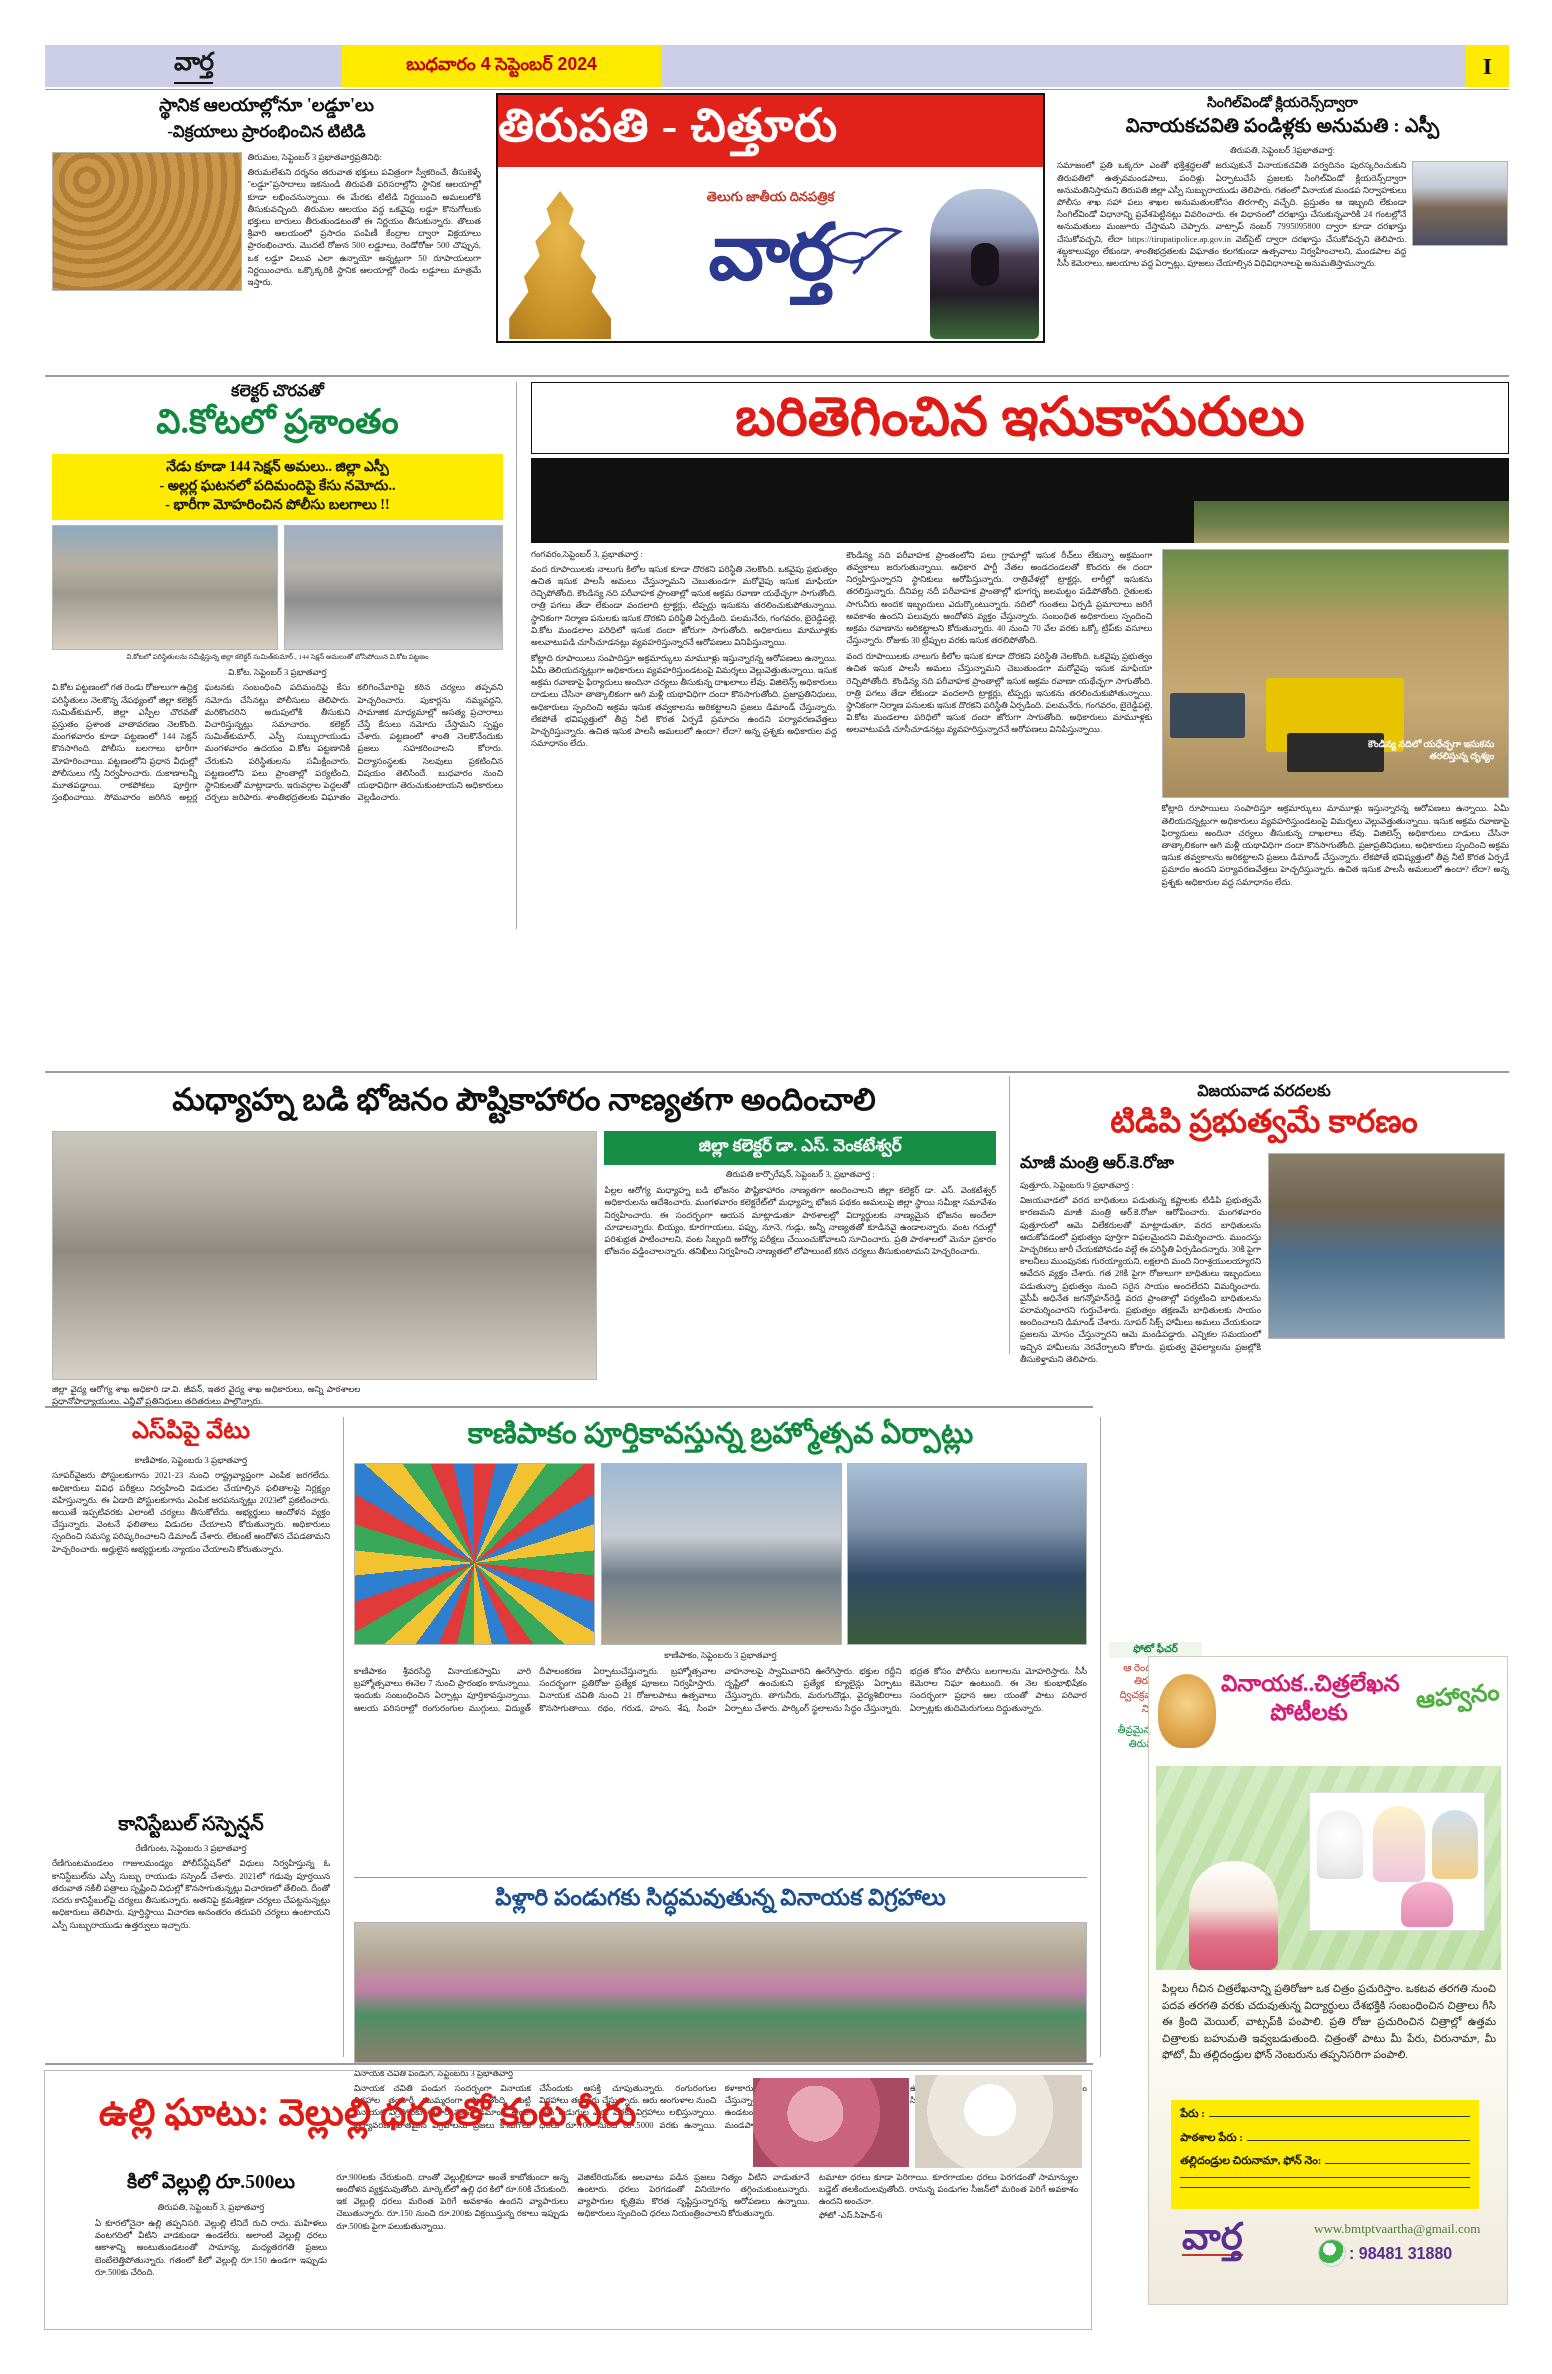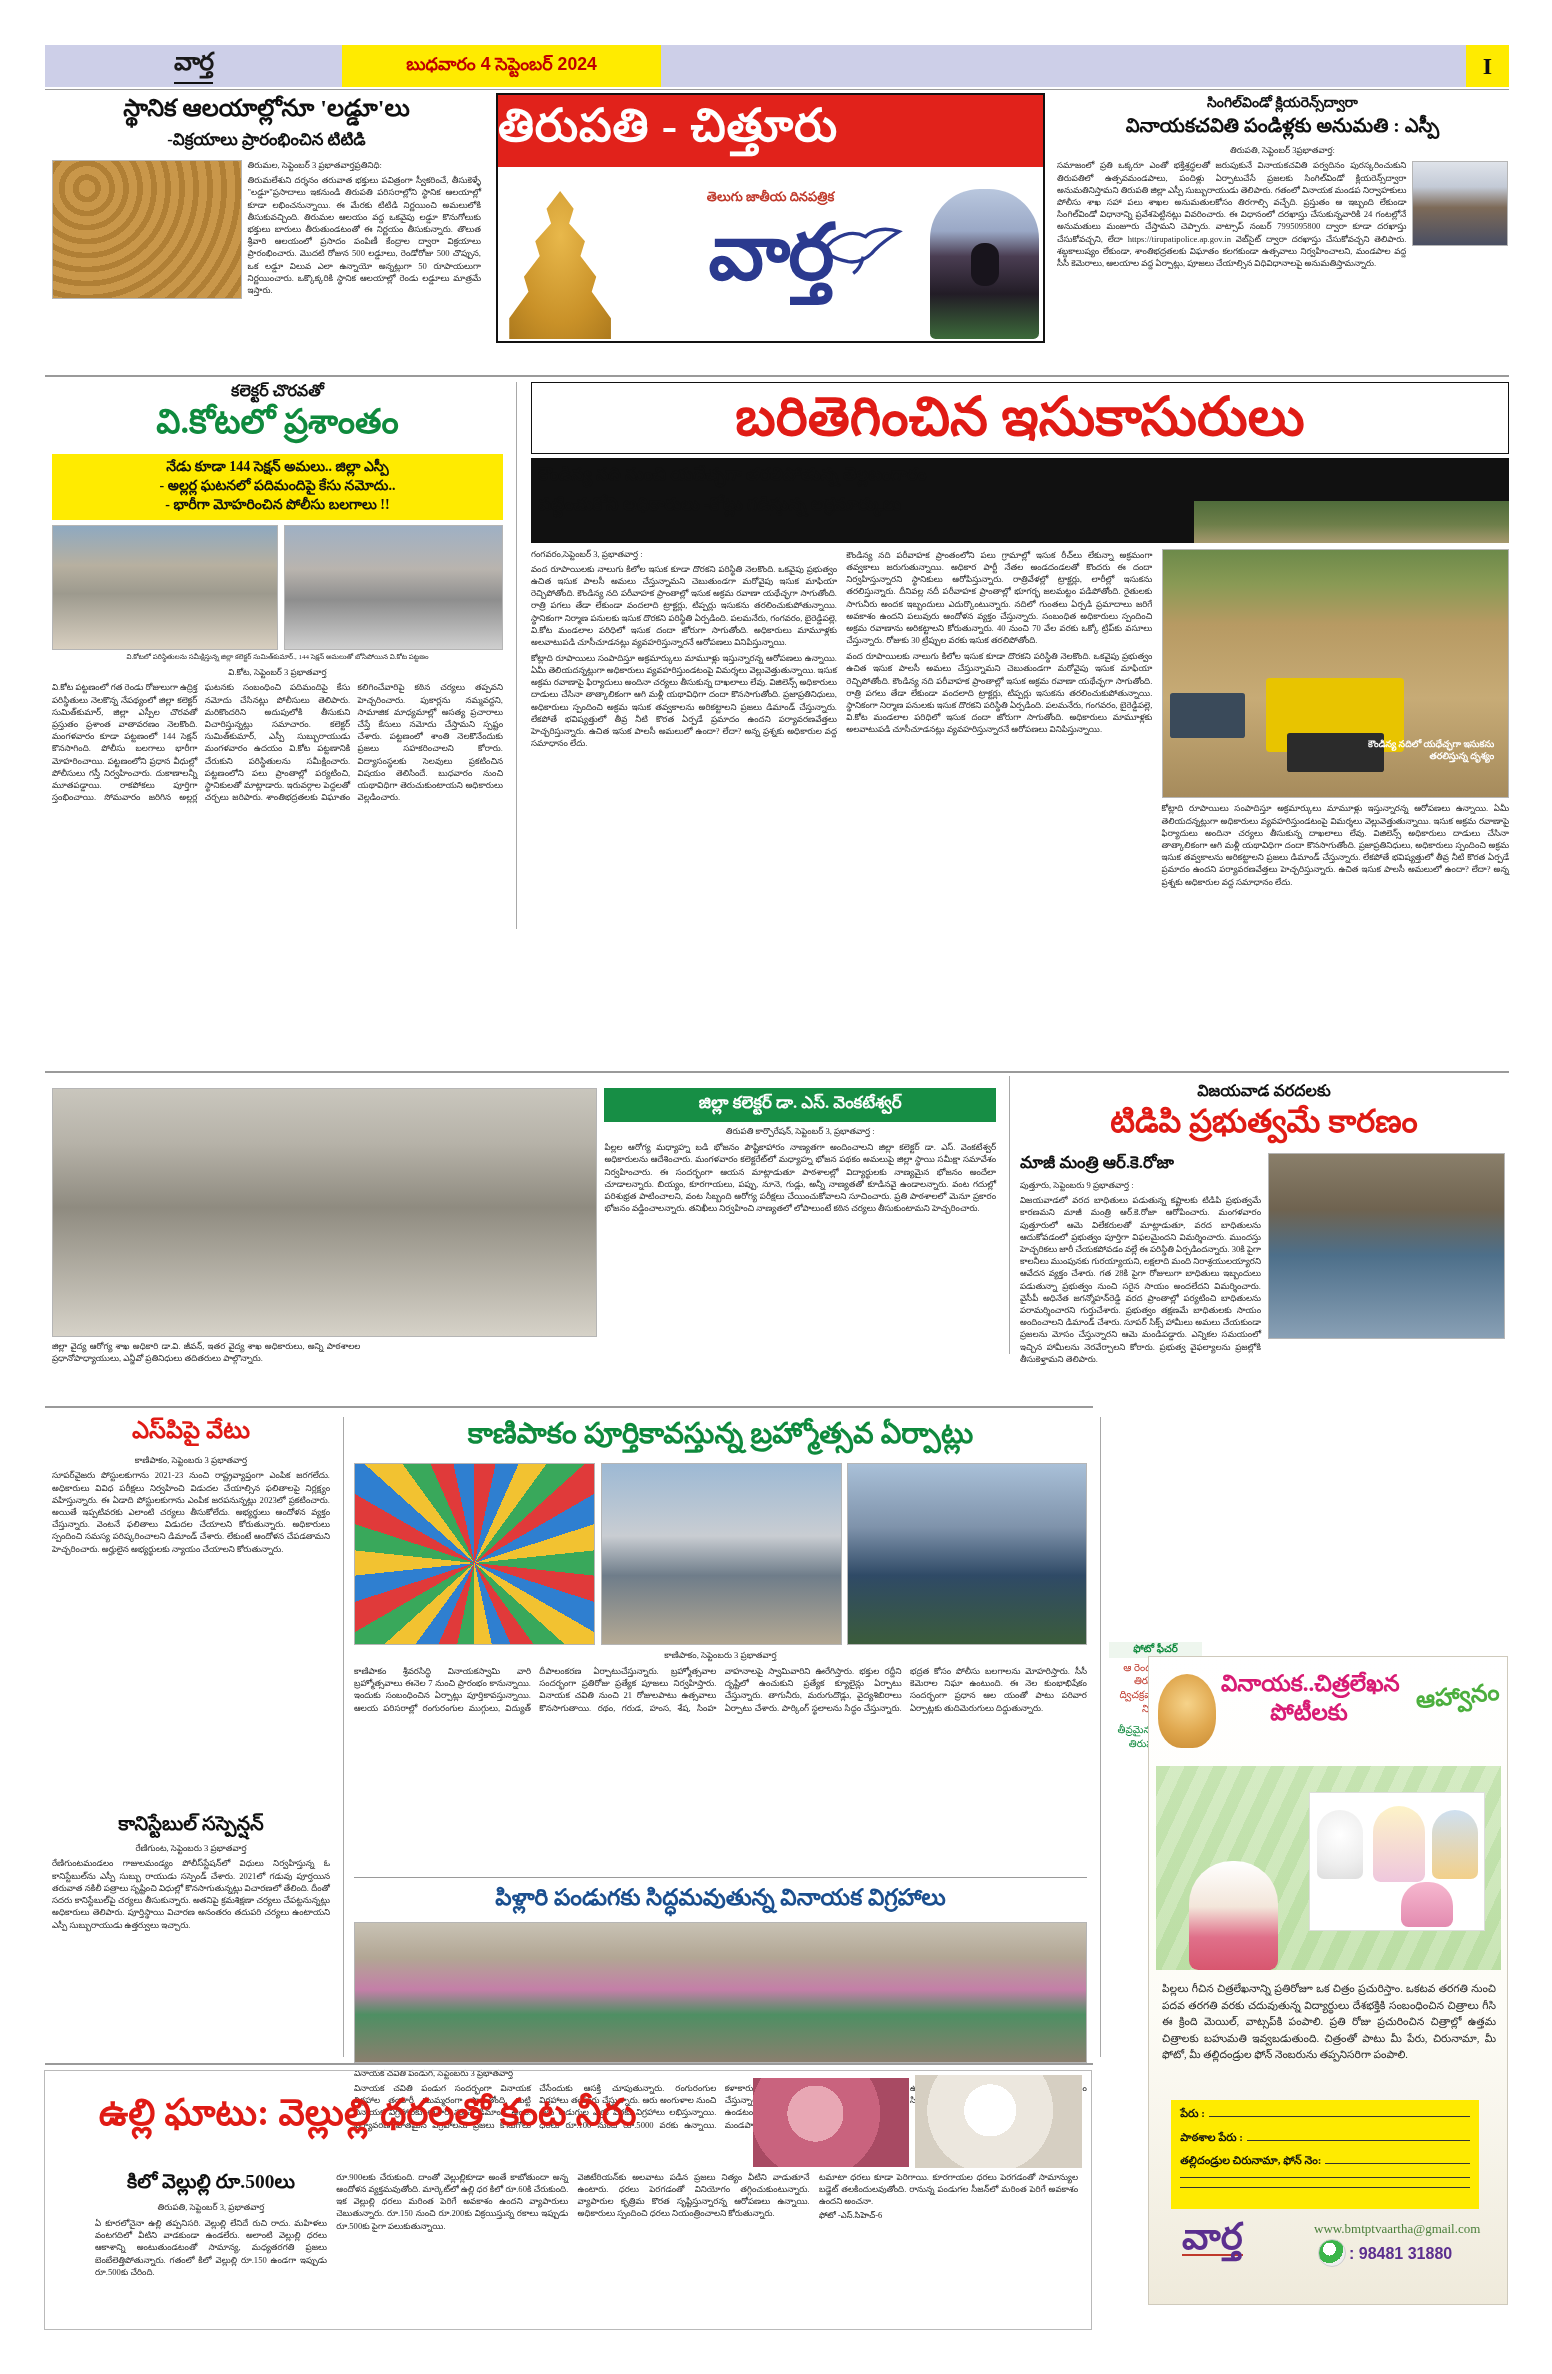--- a/index.html
+++ b/index.html
@@ -70,21 +70,21 @@
   <div class="topbar">
     <div class="topbar-logo"><span class="ul">వార్త</span></div>
     <div class="topbar-date">బుధవారం 4 సెప్టెంబర్ 2024</div>
     <div class="topbar-spacer"></div>
     <div class="topbar-pageno">I</div>
   </div>
 
   <div class="rule" style="left:45px; top:89px; width:1464px; height:0.9px;"></div>
 
   <div style="position:absolute; left:52px; top:95px; width:429px;">
-    <div class="h-black" style="font-size:24px;">స్థానిక ఆలయాల్లోనూ 'లడ్డూ'లు</div>
+    <div class="h-black" style="font-size:18px;">స్థానిక ఆలయాల్లోనూ 'లడ్డూ'లు</div>
     <div class="h-black" style="font-size:16.7px; margin-top:1.9px;">-విక్రయాలు ప్రారంభించిన టిటిడి</div>
     <div style="display:flex; gap:5.6px; margin-top:7.4px;">
       <div class="photo" style="width:190px; height:139px; background:
              repeating-radial-gradient(circle at 18% 20%, #c9974a 0 8.3px, #b07f35 8.3px 14px),
              repeating-radial-gradient(circle at 62% 52%, #cfa055 0 9.3px, #a87a33 9.3px 15px),
              linear-gradient(135deg,#d9b272,#a97c33);"></div>
       <div style="flex:1;">
         <div class="byline tel">తిరుమల, సెప్టెంబర్ 3 ప్రభాతవార్తప్రతినిధి:</div>
         <div class="body-text tel" style="margin-top:1.9px;">తిరుమలేశుని దర్శనం తరువాత భక్తులు పవిత్రంగా స్వీకరించే, తీసుకెళ్ళే "లడ్డూ"ప్రసాదాలు ఇకనుండి తిరుపతి పరిసరాల్లోని స్థానిక ఆలయాల్లో కూడా లభించనున్నాయి. ఈ మేరకు టిటిడి నిర్ణయించి అమలులోకి తీసుకువచ్చింది. తిరుమల ఆలయం వద్ద ఒకవైపు లడ్డూ కొనుగోలుకు భక్తులు బారులు తీరుతుండటంతో ఈ నిర్ణయం తీసుకున్నారు. తొలుత శ్రీవారి ఆలయంలో ప్రసాదం పంపిణీ కేంద్రాల ద్వారా విక్రయాలు ప్రారంభించారు. మొదటి రోజున 500 లడ్డూలు, రెండోరోజు 500 చొప్పున, ఒక లడ్డూ విలువ ఎలా ఉన్నాయో అన్నట్లుగా 50 రూపాయలుగా నిర్ణయించారు. ఒక్కొక్కరికి స్థానిక ఆలయాల్లో రెండు లడ్డూలు మాత్రమే ఇస్తారు.</div>
       </div>
@@ -171,20 +171,21 @@
           <div style="position:absolute; right:4%; bottom:14%; width:130px; color:#fff; font-size:9.3px; font-weight:bold; text-align:right; line-height:1.3; font-family:'Liberation Serif',serif;">కౌండిన్య నదిలో యధేచ్ఛగా ఇసుకను తరలిస్తున్న దృశ్యం</div>
         </div>
         <div class="body-text tel" style="margin-top:4.6px;">కోట్లాది రూపాయిలు సంపాదిస్తూ అక్రమార్కులు మామూళ్లు ఇస్తున్నారన్న ఆరోపణలు ఉన్నాయి. ఏమీ తెలియదన్నట్లుగా అధికారులు వ్యవహరిస్తుండటంపై విమర్శలు వెల్లువెత్తుతున్నాయి. ఇసుక అక్రమ రవాణాపై ఫిర్యాదులు అందినా చర్యలు తీసుకున్న దాఖలాలు లేవు. విజిలెన్స్ అధికారులు దాడులు చేసినా తాత్కాలికంగా ఆగి మళ్లీ యథావిధిగా దందా కొనసాగుతోంది. ప్రజాప్రతినిధులు, అధికారులు స్పందించి అక్రమ ఇసుక తవ్వకాలను అరికట్టాలని ప్రజలు డిమాండ్ చేస్తున్నారు. లేకపోతే భవిష్యత్తులో తీవ్ర నీటి కొరత ఏర్పడే ప్రమాదం ఉందని పర్యావరణవేత్తలు హెచ్చరిస్తున్నారు. ఉచిత ఇసుక పాలసీ అమలులో ఉందా? లేదా? అన్న ప్రశ్నకు అధికారుల వద్ద సమాధానం లేదు.</div>
       </div>
     </div>
   </div>
 
   <div class="rule" style="left:45px; top:1071px; width:1464px; height:1.9px;"></div>
 
   <div style="position:absolute; left:52px; top:1082px; width:944px;">
+    <div class="h-black" style="font-size:31px;">మధ్యాహ్న బడి భోజనం పౌష్టికాహారం నాణ్యతగా అందించాలి</div>
     <div style="display:flex; gap:7.4px; margin-top:5.6px;">
       <div class="photo" style="width:545px; height:249px; background:linear-gradient(180deg,#c9c6bd 0%,#b6b2a8 22%,#8f8b80 48%,#d6d2c8 100%);"></div>
       <div style="flex:1;">
         <div class="gbar" style="padding:5.6px 7.4px; font-size:16.7px;">జిల్లా కలెక్టర్ డా. ఎస్. వెంకటేశ్వర్</div>
         <div class="byline tel" style="text-align:center; margin-top:4.6px;">తిరుపతి కార్పొరేషన్, సెప్టెంబర్ 3, ప్రభాతవార్త :</div>
         <div class="body-text tel" style="margin-top:2.8px;">పిల్లల ఆరోగ్య మధ్యాహ్న బడి భోజనం పౌష్టికాహారం నాణ్యతగా అందించాలని జిల్లా కలెక్టర్ డా. ఎస్. వెంకటేశ్వర్ అధికారులను ఆదేశించారు. మంగళవారం కలెక్టరేట్‌లో మధ్యాహ్న భోజన పథకం అమలుపై జిల్లా స్థాయి సమీక్షా సమావేశం నిర్వహించారు. ఈ సందర్భంగా ఆయన మాట్లాడుతూ పాఠశాలల్లో విద్యార్థులకు నాణ్యమైన భోజనం అందేలా చూడాలన్నారు. బియ్యం, కూరగాయలు, పప్పు, నూనె, గుడ్లు, అన్నీ నాణ్యతతో కూడినవై ఉండాలన్నారు. వంట గదుల్లో పరిశుభ్రత పాటించాలని, వంట సిబ్బంది ఆరోగ్య పరీక్షలు చేయించుకోవాలని సూచించారు. ప్రతి పాఠశాలలో మెనూ ప్రకారం భోజనం వడ్డించాలన్నారు. తనిఖీలు నిర్వహించి నాణ్యతలో లోపాలుంటే కఠిన చర్యలు తీసుకుంటామని హెచ్చరించారు.</div>
       </div>
     </div>
     <div class="body-text tel" style="margin-top:3.7px; column-count:3; column-gap:9.3px;">జిల్లా వైద్య ఆరోగ్య శాఖ అధికారి డా.వి. జీవన్, ఇతర వైద్య శాఖ అధికారులు, అన్ని పాఠశాలల ప్రధానోపాధ్యాయులు, ఎన్జీవో ప్రతినిధులు తదితరులు పాల్గొన్నారు.</div>
   </div>

